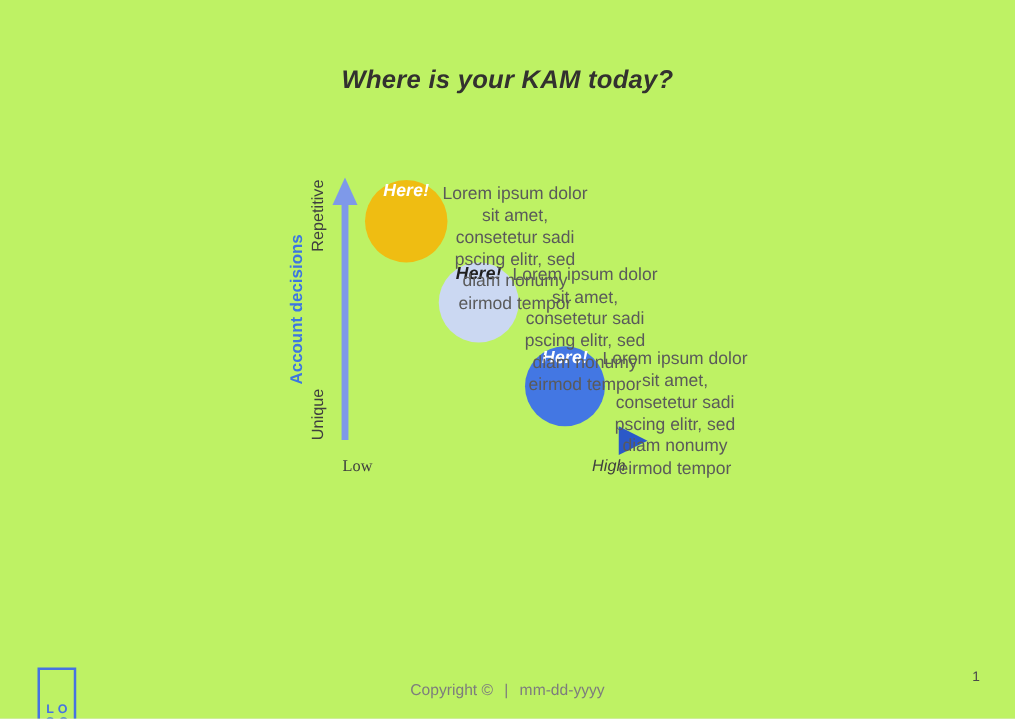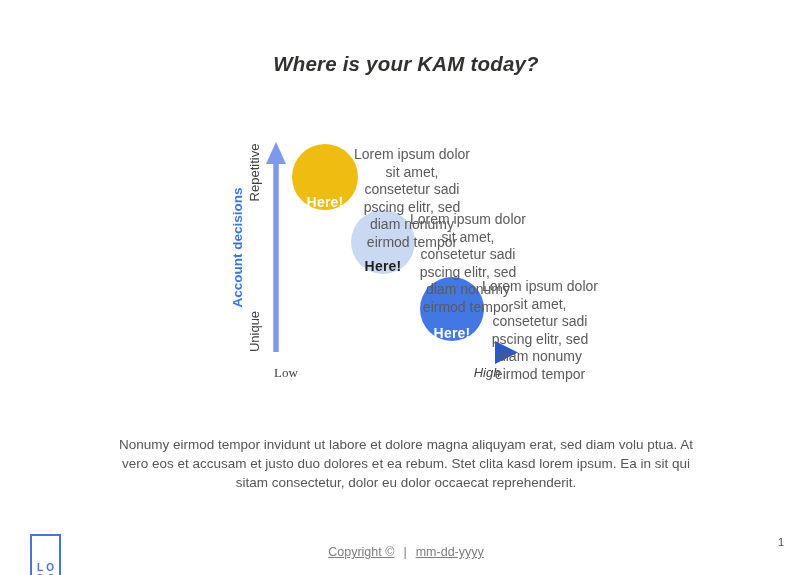--- a/index.html
+++ b/index.html
@@ -4,21 +4,21 @@
 <style>
   * { margin: 0; padding: 0; box-sizing: border-box; }
   html, body { background: #e8e8e8; }
   body { font-family: "Liberation Sans", "DejaVu Sans", sans-serif; }
 
   .slide {
     position: relative;
     width: 812px;
     height: 575px;
     margin: 0 auto;
-    background: #ffffff;
+    background: #bef264;
     overflow: hidden;
   }
 
   
   .title {
     position: absolute;
     top: 52px;
     left: 0;
     width: 100%;
     text-align: center;
@@ -61,23 +61,24 @@
     text-align: center;
     white-space: nowrap;
   }
   .axis-title-y { left: -48px; top: 130px; width: 130px; }
   .axis-title-x { left: 0;     top: 277px; width: 350px; }
 
   .bubble {
     position: absolute;
     border-radius: 50%;
     display: flex;
-    align-items: flex-end;
+    align-items: flex-start;
     justify-content: center;
     z-index: 1;
+    font-style: italic;
   }
   .bubble-1 { left: 72px;  top: 34px;  width: 66px; height: 66px; }
   .bubble-2 { left: 131px; top: 100px; width: 64px; height: 64px; }
   .bubble-3 { left: 200px; top: 167px; width: 64px; height: 64px; }
   .bubble-label { font-size: 14px; font-weight: 700; letter-spacing: 0.2px; }
 
   .note {
     position: absolute;
     width: 116px;
     text-align: center;
@@ -127,21 +128,20 @@
   .copyright {
     position: absolute;
     top: 545px;
     left: 0;
     right: 0;
     display: flex;
     justify-content: center;
     gap: 9px;
     font-size: 12.5px;
     color: #7d7d7d;
-    text-decoration: underline;
   }
   .page-number {
     position: absolute;
     top: 536px;
     right: 28px;
     font-size: 11px;
     color: #4a4a4a;
   }
 </style>
 </head>
@@ -181,21 +181,20 @@
     </div>
     <div class="bubble bubble-3" style="background-color: rgb(67, 119, 227);">
       <span class="bubble-label" style="color: rgb(255, 255, 255);">Here!</span>
     </div>
 
     <div class="note note-1">Lorem ipsum dolor sit amet, consetetur sadi pscing elitr, sed diam nonumy eirmod tempor</div>
     <div class="note note-2">Lorem ipsum dolor sit amet, consetetur sadi pscing elitr, sed diam nonumy eirmod tempor</div>
     <div class="note note-3">Lorem ipsum dolor sit amet, consetetur sadi pscing elitr, sed diam nonumy eirmod tempor</div>
   </div>
 
-  <p class="body-paragraph">Nonumy eirmod tempor invidunt ut labore et dolore magna aliquyam erat, sed diam volu ptua. At vero eos et accusam et justo duo dolores et ea rebum. Stet clita kasd lorem ipsum. Ea in sit qui sitam consectetur, dolor eu dolor occaecat reprehenderit.</p>
 
   <div class="logo">
     <span>LO</span>
     <span>GO</span>
   </div>
 
   <div class="copyright">
     <span>Copyright ©</span>
     <span>|</span>
     <span>mm-dd-yyyy</span>

